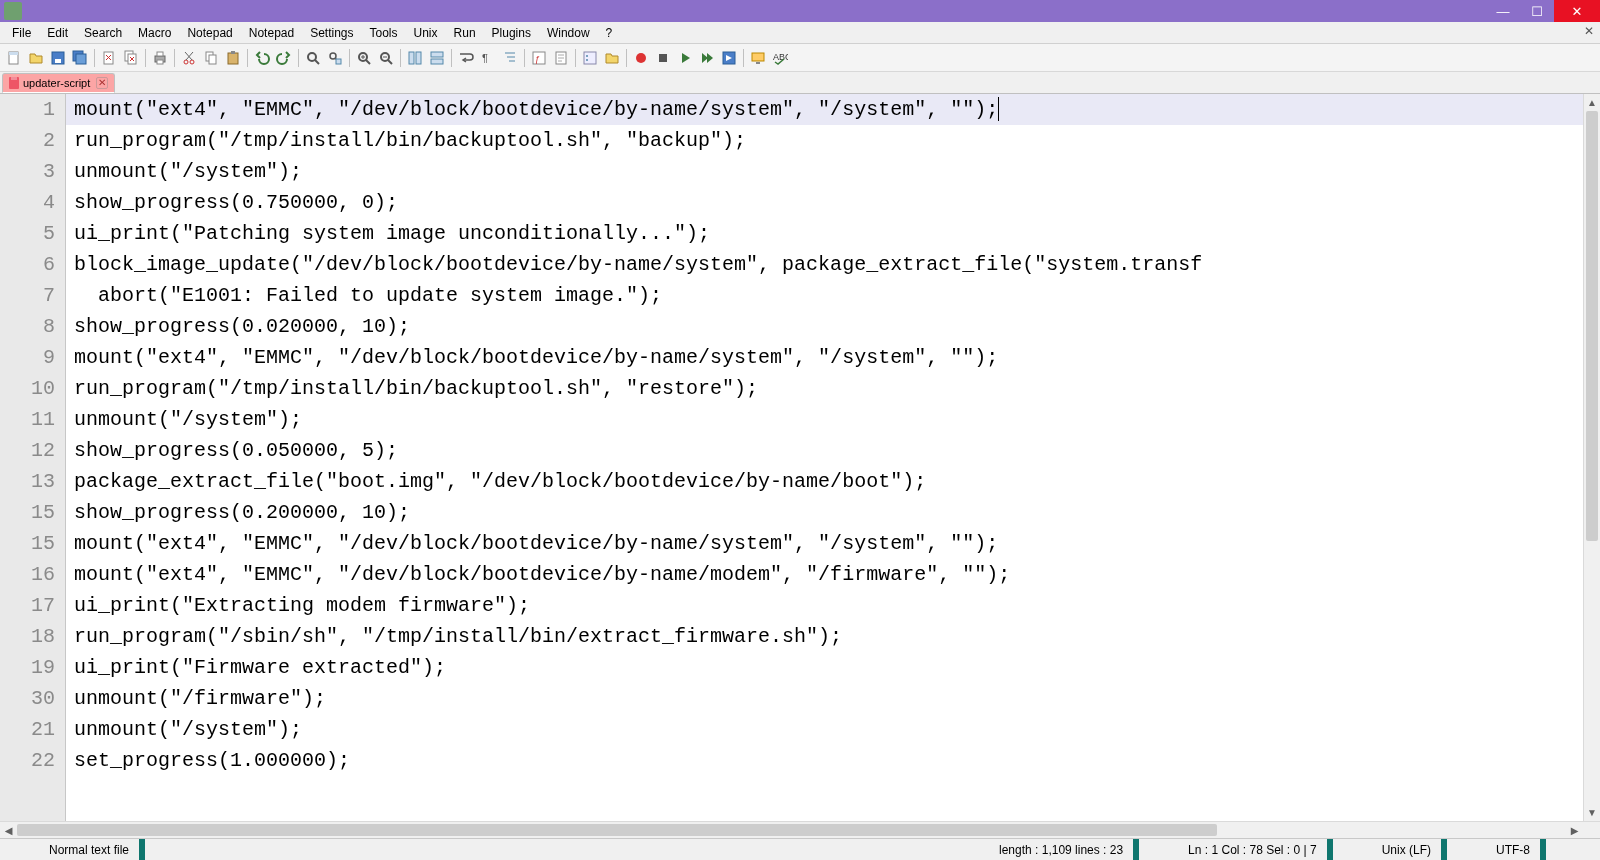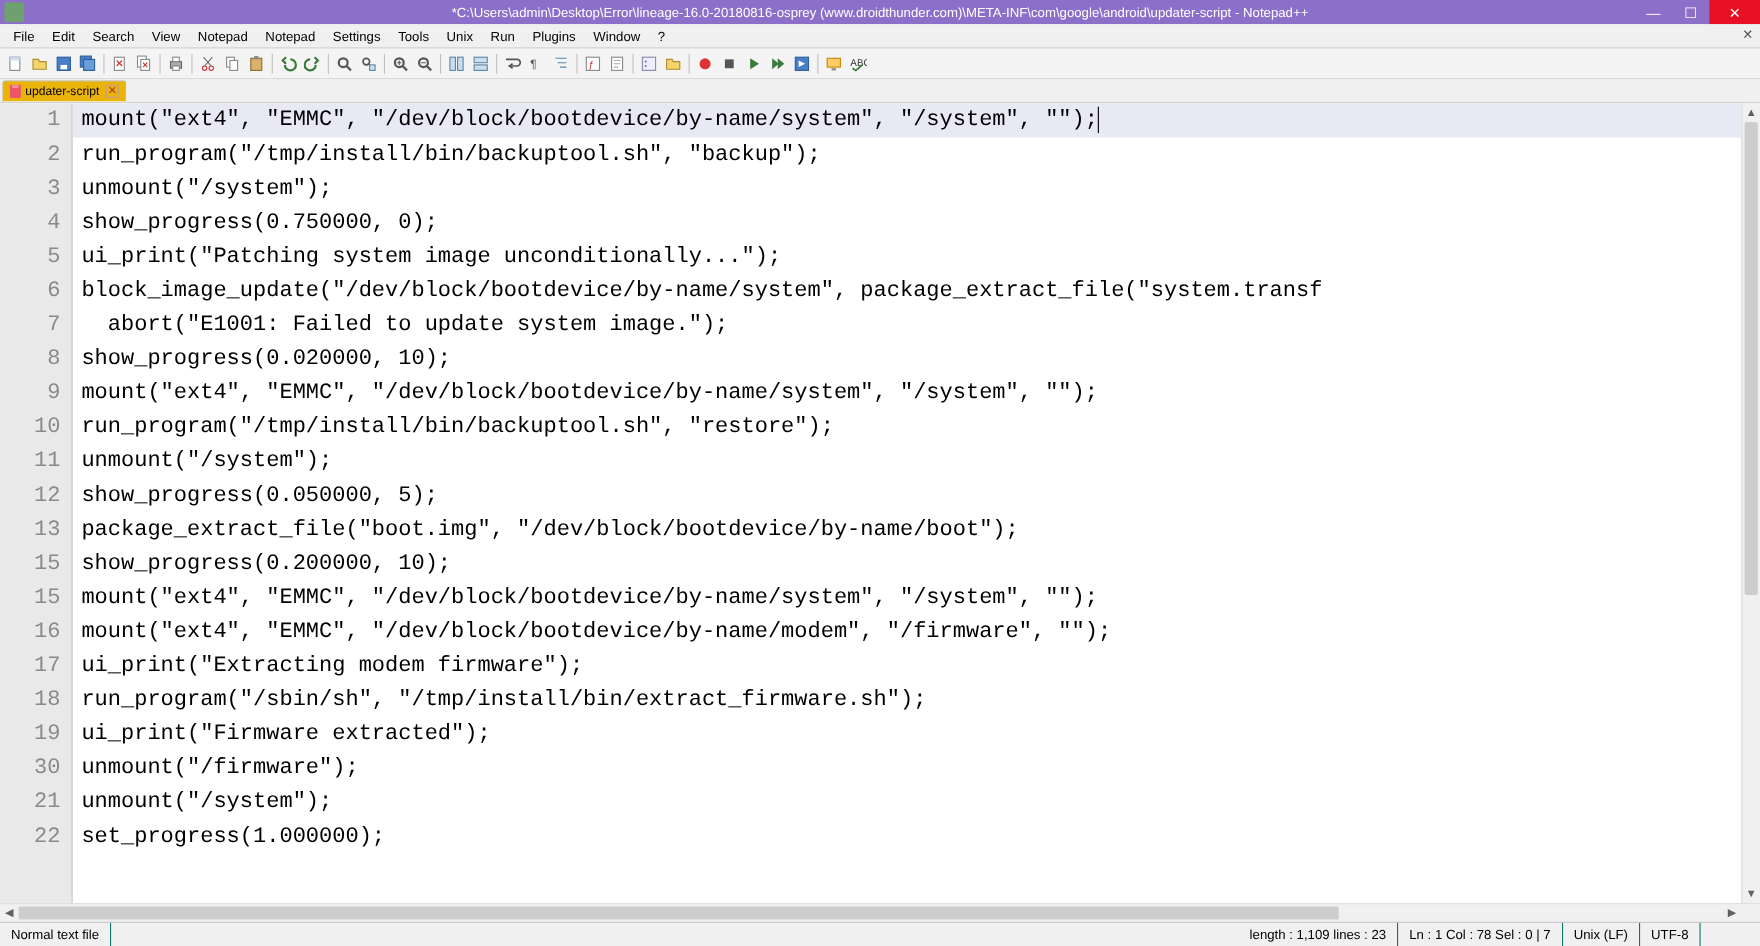--- a/index.html
+++ b/index.html
@@ -69,21 +69,21 @@
 .tool-sep { width: 1px; height: 18px; background: #c0c0c0; margin: 0 2px; }
 .tool-btn svg { width: 16px; height: 16px; }
 .tabbar {
   background: #f0f0f0;
   height: 22px;
   display: flex; align-items: flex-end;
   padding: 0 2px;
   border-bottom: 1px solid #c0c0c0;
 }
 .file-tab {
-  background: #eab308;
+  background: #fca5a5;
   border: 1px solid #c0c0c0;
   border-bottom: 1px solid #fff;
   padding: 1px 6px;
   display: flex; align-items: center; gap: 4px;
   font-size: 11px;
   height: 20px;
   border-radius: 3px 3px 0 0;
   margin-top: 36px;
 }
 .file-tab .dot {
@@ -154,44 +154,43 @@
 }
 .hscroll-row .corner { width:17px; background:#f0f0f0; }
 .statusbar {
   height: 22px;
   background: #f0f0f0;
   border-top: 1px solid #c8c8c8;
   display: flex; align-items: center;
   font-size: 12px;
   color: #000;
 }
-.status-cell { padding: 0 10px; height:100%; display:flex; align-items:center; border-right: 1px solid #0f766e;}
+.status-cell { padding: 0 10px; height:100%; display:flex; align-items:center; border-right: 6px solid #0f766e; margin-left: 39px;}
 .status-left { flex: 0 0 auto; }
 .status-spacer { flex: 1; }
 .status-right { padding: 0 14px; border-left:6px solid #14532d; height:100%; display:flex; align-items:center;margin-top:43px;}
 </style>
 </head>
 <body>
 
 <div class="titlebar">
   <div class="titlebar-icon"></div>
-  <div class="titlebar-text">*C:\Users\admin\Desktop\Error\lineage-16.0-20180816-osprey (www.droidthunder.com)\META-INF\com\google\android\updater-script - Notepad++</div>
   <div class="win-controls">
     <div class="win-btn">—</div>
     <div class="win-btn">☐</div>
     <div class="win-btn close">✕</div>
   </div>
 </div>
 
 <div class="menubar">
   <div id="menu-slot" style="display: flex;">
       <div class="menu-item">File</div>
       <div class="menu-item">Edit</div>
       <div class="menu-item">Search</div>
-      <div class="menu-item">View</div>
+      <div class="menu-item">Macro</div>
       <div class="menu-item">Notepad</div>
       <div class="menu-item">Notepad</div>
       <div class="menu-item">Settings</div>
       <div class="menu-item">Tools</div>
       <div class="menu-item">Unix</div>
       <div class="menu-item">Run</div>
       <div class="menu-item">Plugins</div>
       <div class="menu-item">Window</div>
       <div class="menu-item">?</div>
     </div>

